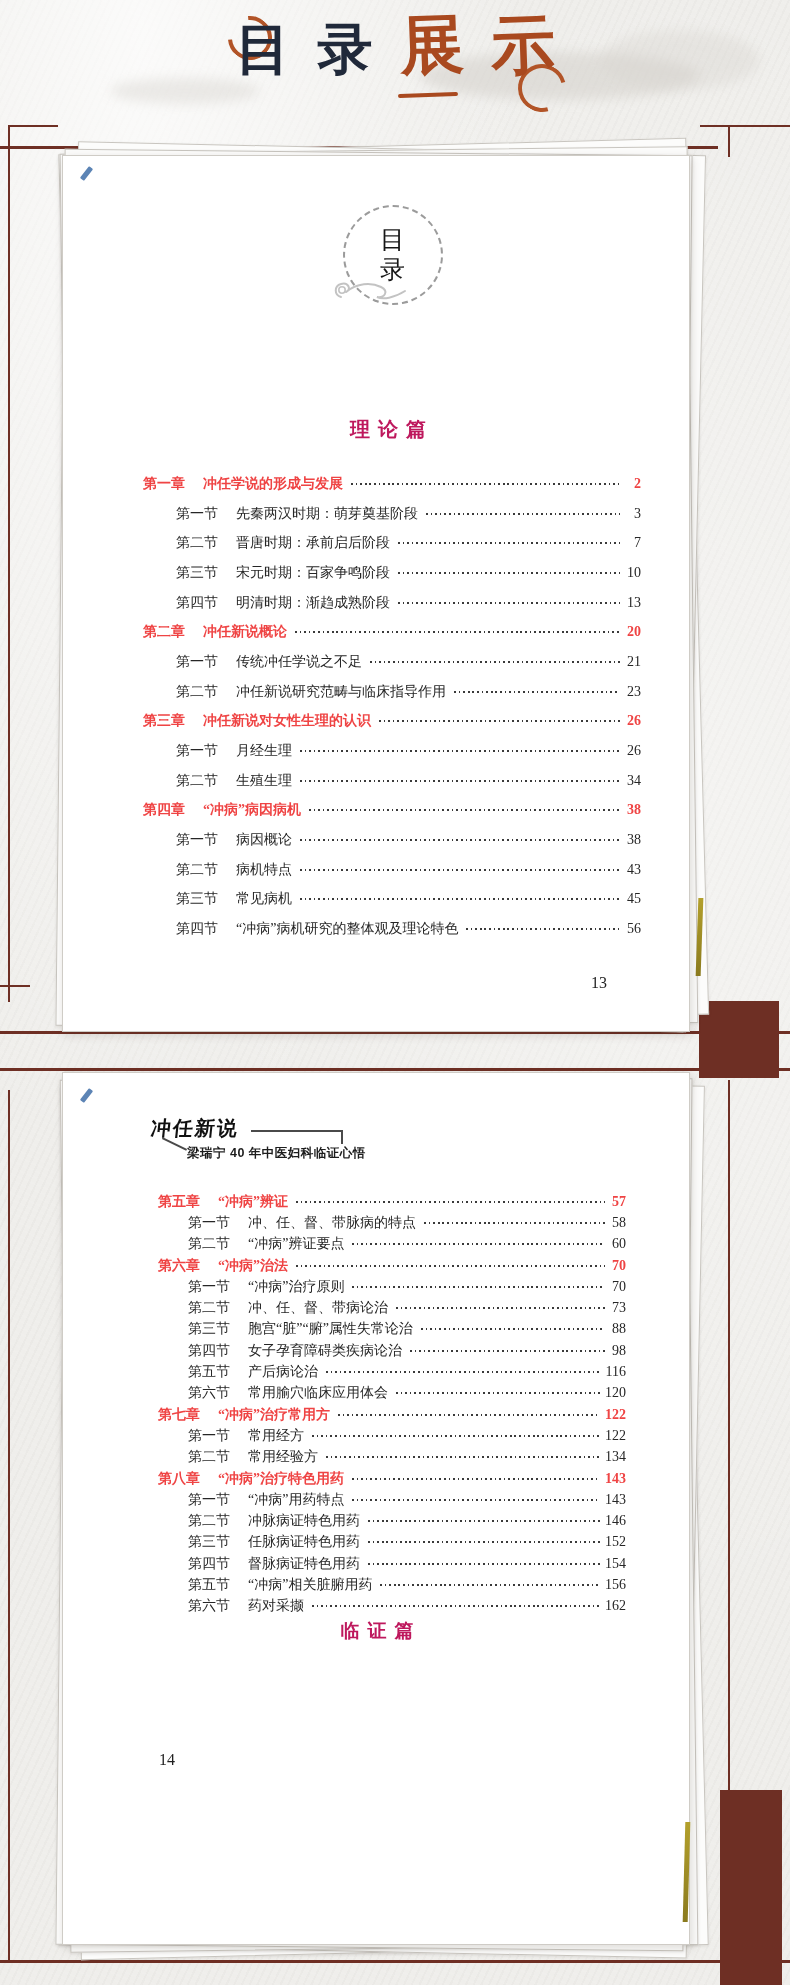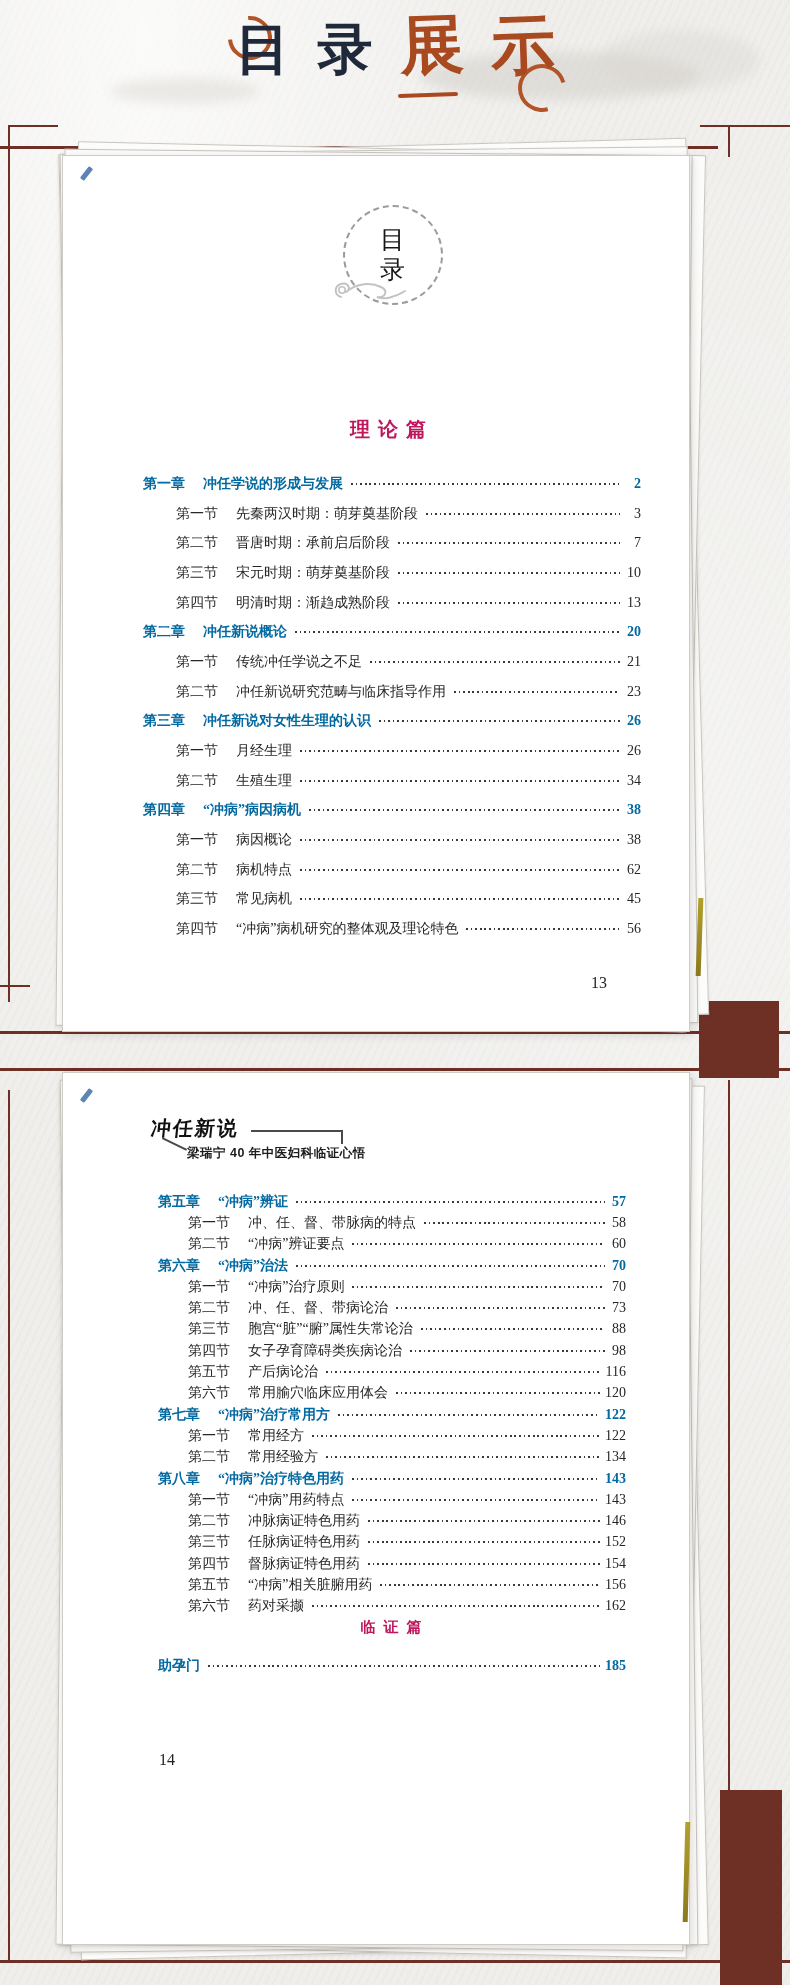--- a/index.html
+++ b/index.html
@@ -70,26 +70,26 @@
   .bluemark.b2{left:84px;top:1088px;width:5px;height:15px;transform:rotate(38deg);}
 
   
   .seal{position:absolute;left:280px;top:49px;width:96px;height:96px;border:2px dashed #9b9b9b;
     border-radius:50%;display:flex;flex-direction:column;align-items:center;justify-content:center;}
   .seal .sc{font-size:25px;line-height:1.22;color:#161616;letter-spacing:1px;}
   .cloud{position:absolute;left:268px;top:114px;width:78px;height:36px;opacity:.8;}
   .pheading{position:absolute;left:80px;width:498px;text-align:center;font-size:20px;
     font-weight:700;letter-spacing:8px;color:#be185d;}
   .ph1{top:260px;}
-  .ph2{left:98px;width:468px;top:545px;font-size:15px;}
+  .ph2{left:84px;width:468px;top:545px;font-size:19px;}
 
   
   .toc{position:absolute;display:flex;flex-direction:column;}
   .toc-row{display:flex;align-items:center;white-space:nowrap;color:#262626;}
-  .toc-row.chapter{font-weight:600;color:#0369a1;}
+  .toc-row.chapter{font-weight:600;color:#ef4444;}
   .t1{left:80px;top:313px;width:498px;}
   .t1 .toc-row{height:29.7px;font-size:14px;}
   .t1 .toc-row.indent{padding-left:33px;font-weight:400;}
   .t2{left:95px;top:118px;width:468px;}
   .t3{left:95px;top:582px;width:468px;}
   .t2 .toc-row,.t3 .toc-row{height:21.3px;font-size:14px;}
   .t2 .toc-row.indent{padding-left:30px;font-weight:400;}
   .toc-label{margin-right:18px;}
   .toc-label:empty{display:none;}
   .toc-dots{flex:1;height:2px;margin:0 5px 0 8px;
@@ -174,21 +174,21 @@
           <span class="toc-page">3</span>
         </div>
           <div class="toc-row indent">
           <span class="toc-label">第二节</span>
           <span class="toc-title">晋唐时期：承前启后阶段</span>
           <span class="toc-dots"></span>
           <span class="toc-page">7</span>
         </div>
           <div class="toc-row indent">
           <span class="toc-label">第三节</span>
-          <span class="toc-title">宋元时期：萌芽奠基阶段</span>
+          <span class="toc-title">宋元时期：百家争鸣阶段</span>
           <span class="toc-dots"></span>
           <span class="toc-page">10</span>
         </div>
           <div class="toc-row indent">
           <span class="toc-label">第四节</span>
           <span class="toc-title">明清时期：渐趋成熟阶段</span>
           <span class="toc-dots"></span>
           <span class="toc-page">13</span>
         </div>
           <div class="toc-row chapter">
@@ -236,21 +236,21 @@
           <div class="toc-row indent">
           <span class="toc-label">第一节</span>
           <span class="toc-title">病因概论</span>
           <span class="toc-dots"></span>
           <span class="toc-page">38</span>
         </div>
           <div class="toc-row indent">
           <span class="toc-label">第二节</span>
           <span class="toc-title">病机特点</span>
           <span class="toc-dots"></span>
-          <span class="toc-page">62</span>
+          <span class="toc-page">43</span>
         </div>
           <div class="toc-row indent">
           <span class="toc-label">第三节</span>
           <span class="toc-title">常见病机</span>
           <span class="toc-dots"></span>
           <span class="toc-page">45</span>
         </div>
           <div class="toc-row indent">
           <span class="toc-label">第四节</span>
           <span class="toc-title">“冲病”病机研究的整体观及理论特色</span>
@@ -395,26 +395,20 @@
           <span class="toc-label">第六节</span>
           <span class="toc-title">药对采撷</span>
           <span class="toc-dots"></span>
           <span class="toc-page">162</span>
         </div>
         </div>
 
       <div class="pheading ph2">临证篇</div>
 
       <div class="toc t3">
-          <div class="toc-row chapter">
-
-          <span class="toc-title">助孕门</span>
-          <span class="toc-dots"></span>
-          <span class="toc-page">185</span>
-        </div>
         </div>
 
       <div class="pagenum pn2">14</div>
     </div>
   </div>
 
   <div class="abs gold g1"></div>
   <div class="abs gold g2"></div>
   <div class="abs bluemark b1"></div>
   <div class="abs bluemark b2"></div>

